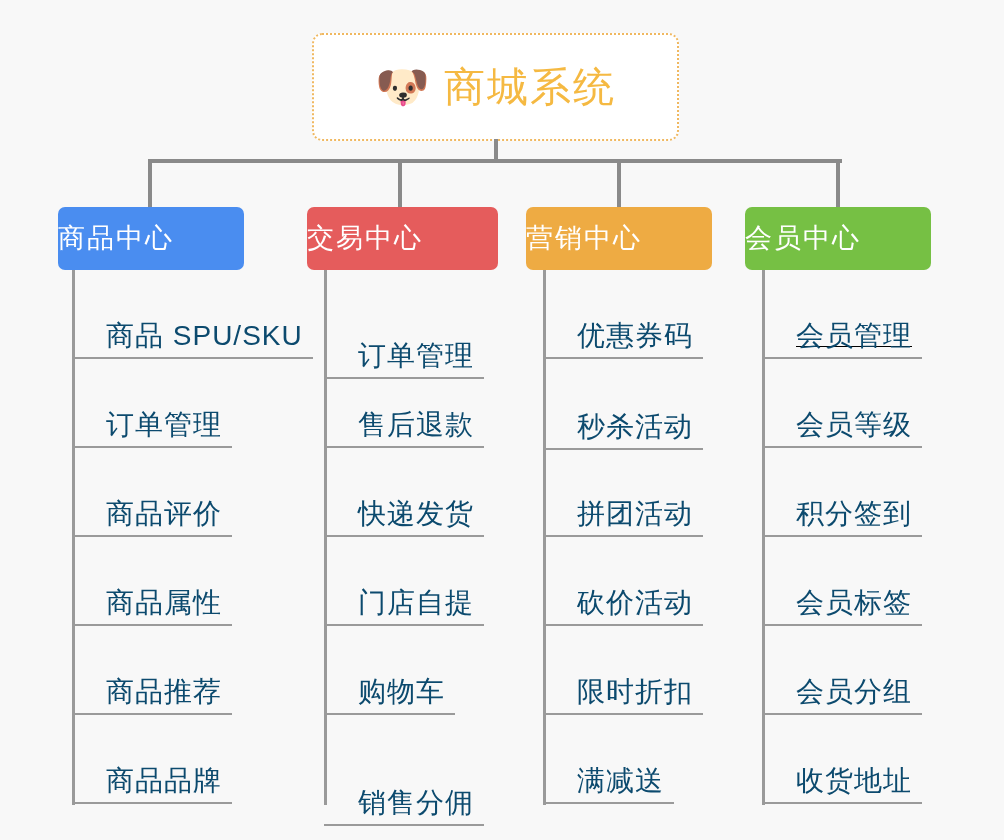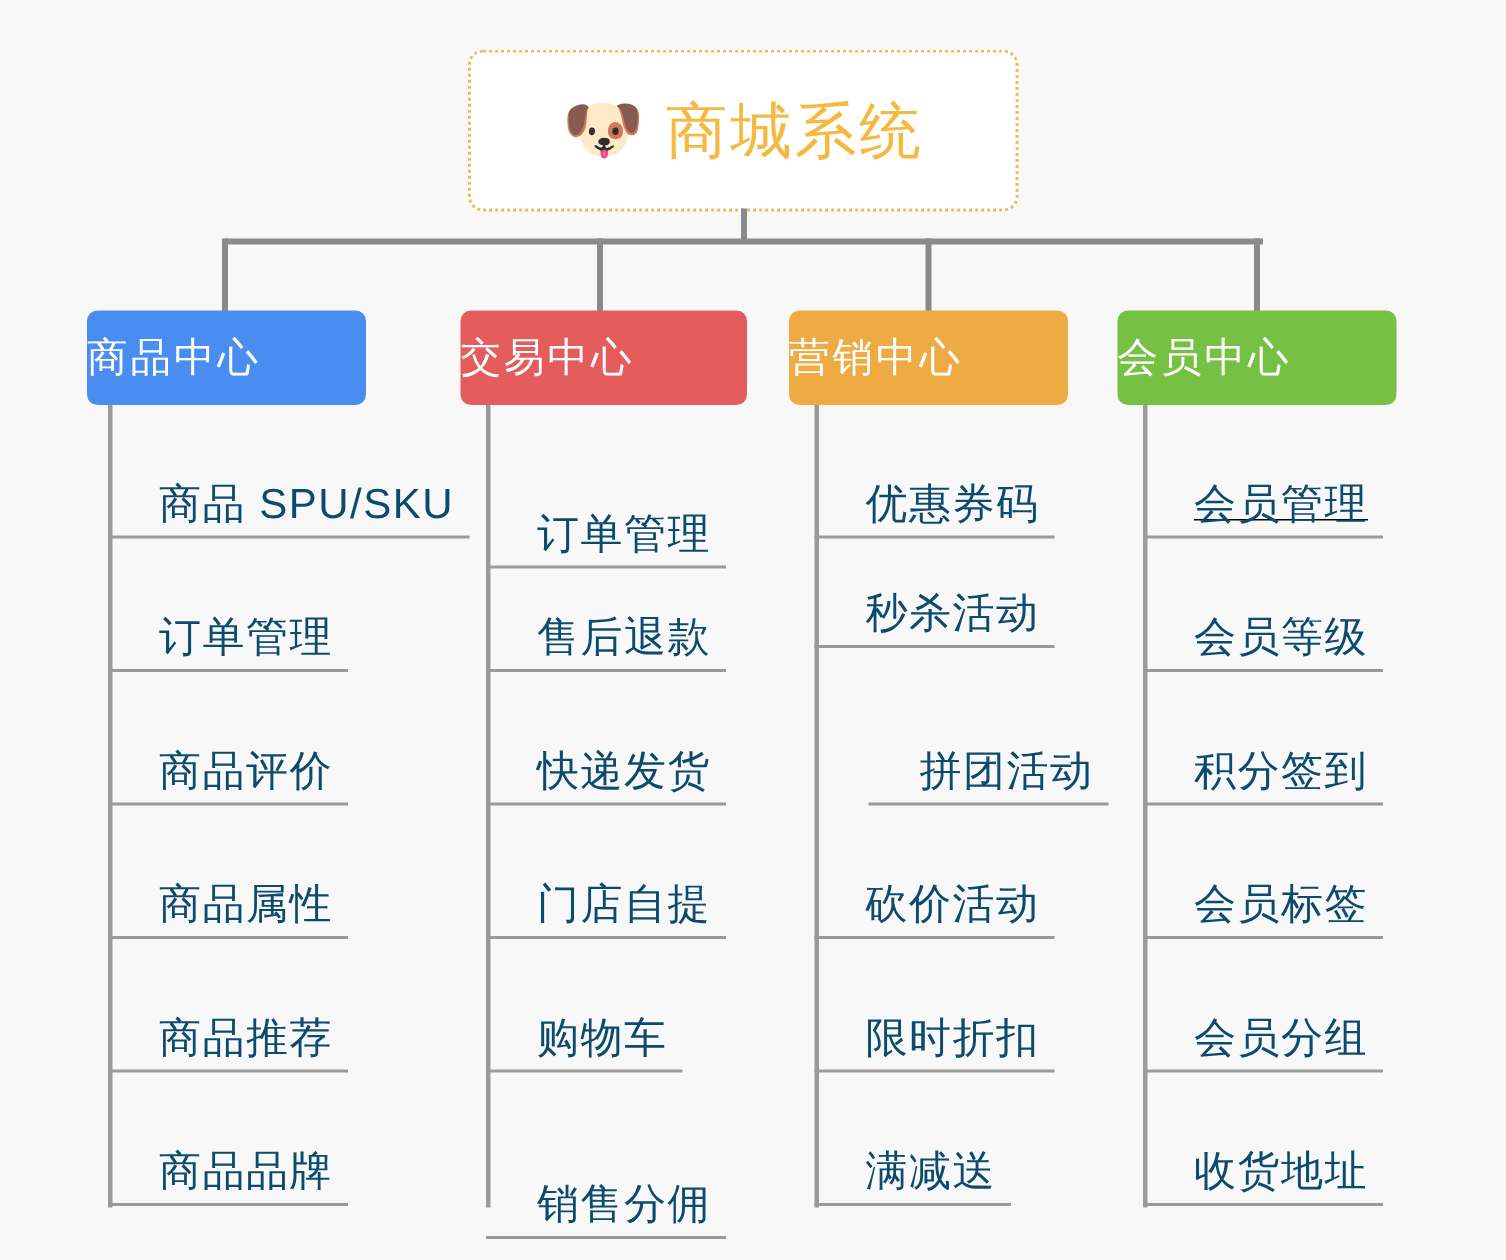--- a/index.html
+++ b/index.html
@@ -144,24 +144,24 @@
         </div>
       </div>
       <div class="cat-box" style="left: 526px; width: 186px; background: rgb(238, 171, 67);">
         <span class="cat-label">营销中心</span>
       </div>
       <div class="column" style="left: 543px;">
         <div class="col-spine" style="height: 535px;"></div>
         <div class="leaf" style="top: 0px;">
           <div class="leaf-inner"><span class="leaf-label">优惠券码</span></div>
         </div>
-        <div class="leaf" style="top: 73px;">
+        <div class="leaf" style="top: 91px; font-family: Liberation Serif, serif;">
           <div class="leaf-inner"><span class="leaf-label">秒杀活动</span></div>
         </div>
-        <div class="leaf" style="top: 178px; padding-left: 36px;">
+        <div class="leaf" style="top: 178px;">
           <div class="leaf-inner"><span class="leaf-label">拼团活动</span></div>
         </div>
         <div class="leaf" style="top: 267px;">
           <div class="leaf-inner"><span class="leaf-label">砍价活动</span></div>
         </div>
         <div class="leaf" style="top: 356px;">
           <div class="leaf-inner"><span class="leaf-label">限时折扣</span></div>
         </div>
         <div class="leaf" style="top: 445px;">
           <div class="leaf-inner"><span class="leaf-label">满减送</span></div>

